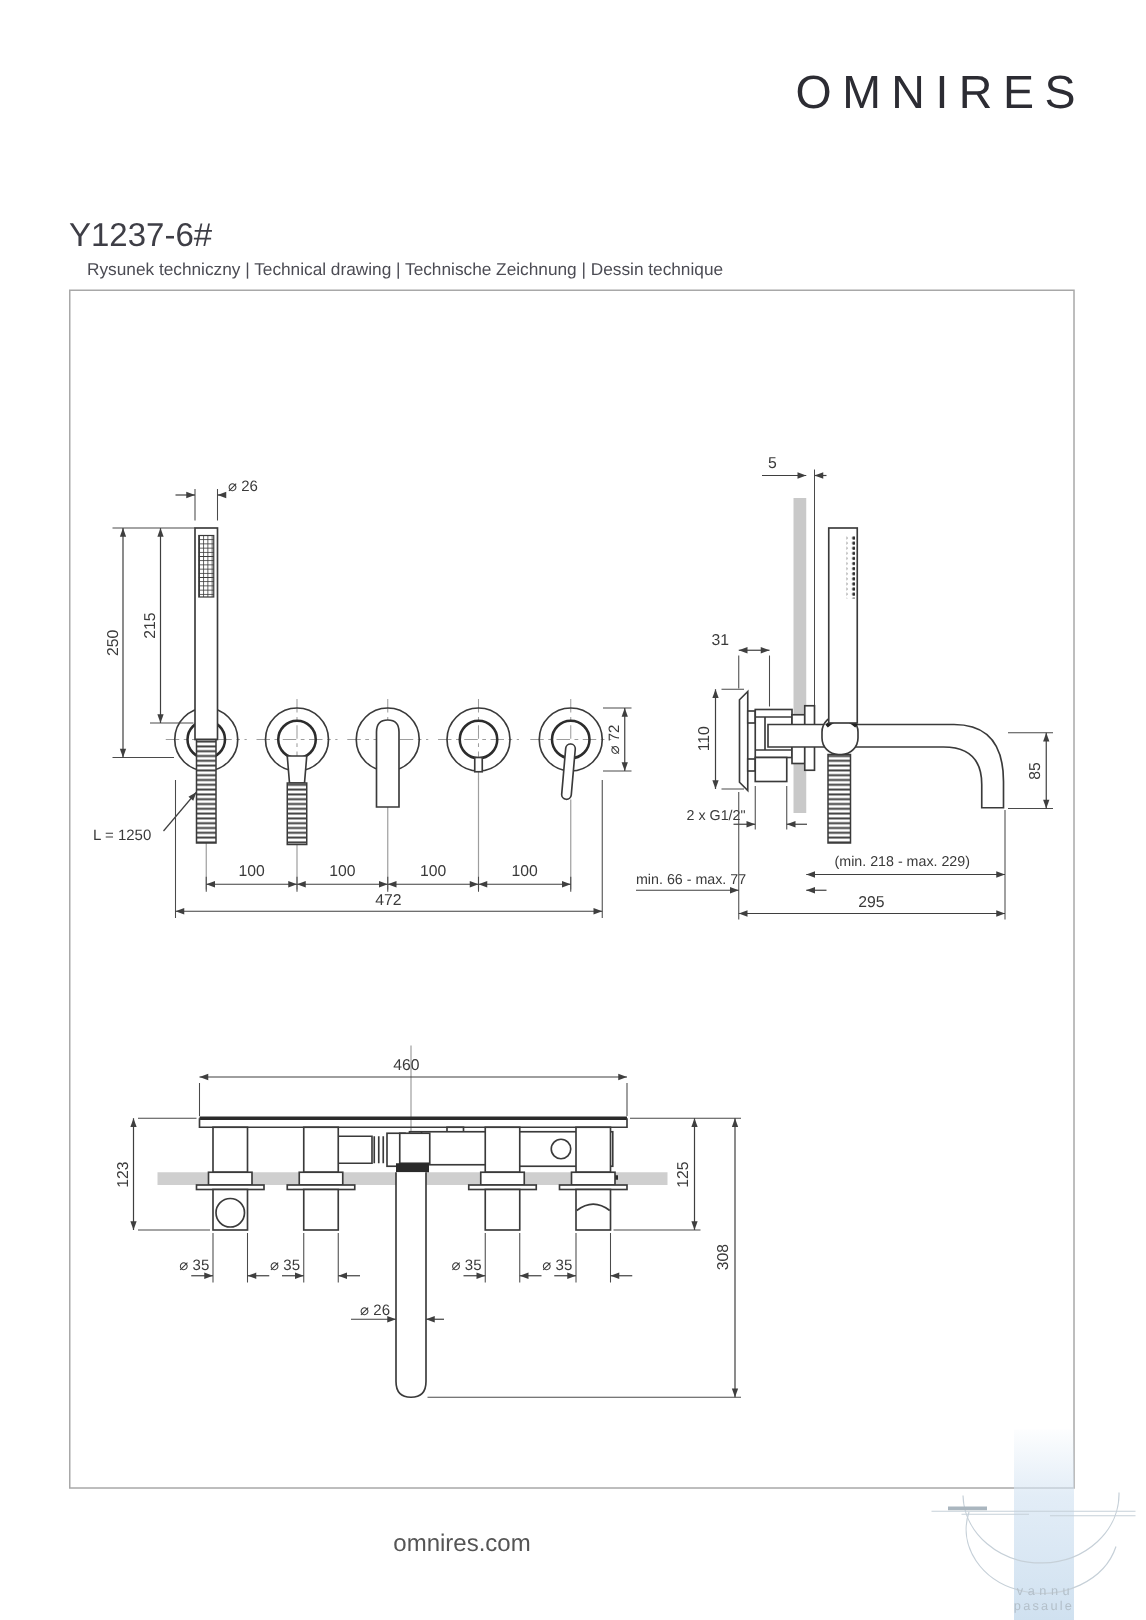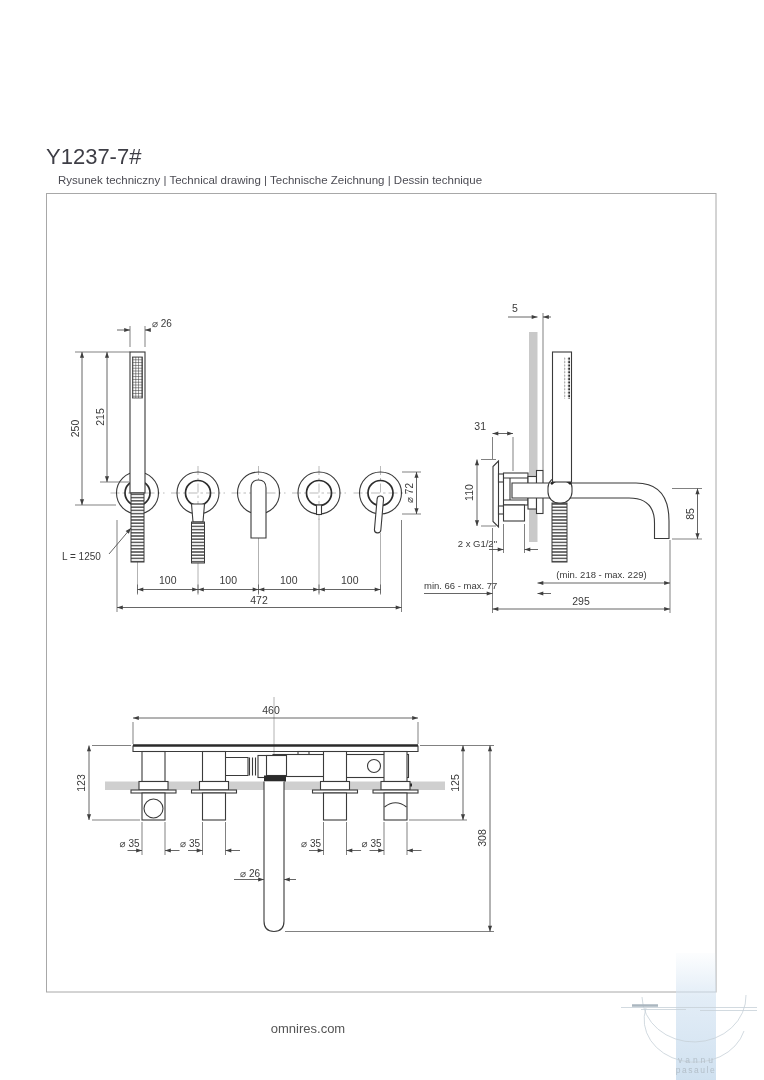--- a/index.html
+++ b/index.html
@@ -3,42 +3,43 @@
 <meta charset="utf-8">
 <style>
   html,body{margin:0;padding:0;background:#ffffff;}
   .page{position:relative;width:764px;height:1080px;background:#fff;overflow:hidden;
         font-family:"Liberation Sans",sans-serif;}
   .logo{position:absolute;top:44px;right:40px;font-size:31px;letter-spacing:7px;
         color:#2c2c33;font-weight:400;}
   .model{position:absolute;top:144px;left:46px;font-size:22px;color:#3e3e46;}
   .subtitle{position:absolute;top:174px;left:46px;font-size:11.5px;color:#4c4c54;margin-left:12px;}
   .footer{position:absolute;top:1021px;left:0;width:616px;text-align:center;
-          font-size:13px;color:#555;}
+          font-size:16px;color:#555;}
   svg text{font-family:"Liberation Sans",sans-serif;fill:#3a3a3a;}
   .t{font-size:10.5px;}
   .td{font-size:10px;}
   .ts{font-size:9.5px;}
   .wm{font-size:8.5px;fill:#b3bfc9;letter-spacing:3px;}
   .wm2{letter-spacing:1.5px;}
   .dl{stroke:#3f3f3f;stroke-width:.8;fill:none;}
   .ext{stroke:#4a4a4a;stroke-width:.7;fill:none;}
   .cl{stroke:#9e9e9e;stroke-width:.7;fill:none;stroke-dasharray:9 3 2.5 3;}
   .cls{stroke:#9e9e9e;stroke-width:.8;fill:none;}
   .obj{fill:#fff;stroke:#3a3a3a;stroke-width:1.1;}
   .objn{fill:none;stroke:#3a3a3a;stroke-width:1.1;}
   .objb{fill:none;stroke:#2c2c2c;stroke-width:1.7;}
   .wmln{stroke:#c6d0d8;stroke-width:.8;fill:none;}
 </style>
 </head>
 <body>
 
 <div class="page">
 
-  <div class="model">Y1237-7#</div>
+  <div class="logo">OMNIRES</div>
+  <div class="model">Y1237-6#</div>
   <div class="subtitle">Rysunek techniczny | Technical drawing | Technische Zeichnung | Dessin technique</div>
 
   <svg width="764" height="1080" viewBox="0 0 764 1080" style="position:absolute;top:0;left:0;">
     <defs>
       <marker id="ah" viewBox="0 0 12 12" refX="11" refY="6" markerWidth="11" markerHeight="7" markerUnits="userSpaceOnUse" orient="auto-start-reverse">
         <path d="M1,2.4 L11,6 L1,9.6 Z" fill="#3f3f3f"></path>
       </marker>
       <pattern id="coil" width="4" height="3.2" patternUnits="userSpaceOnUse">
         <rect width="4" height="3.2" fill="#fff"></rect>
         <path d="M0,1.6 H4" stroke="#3a3a3a" stroke-width="1.3"></path>

